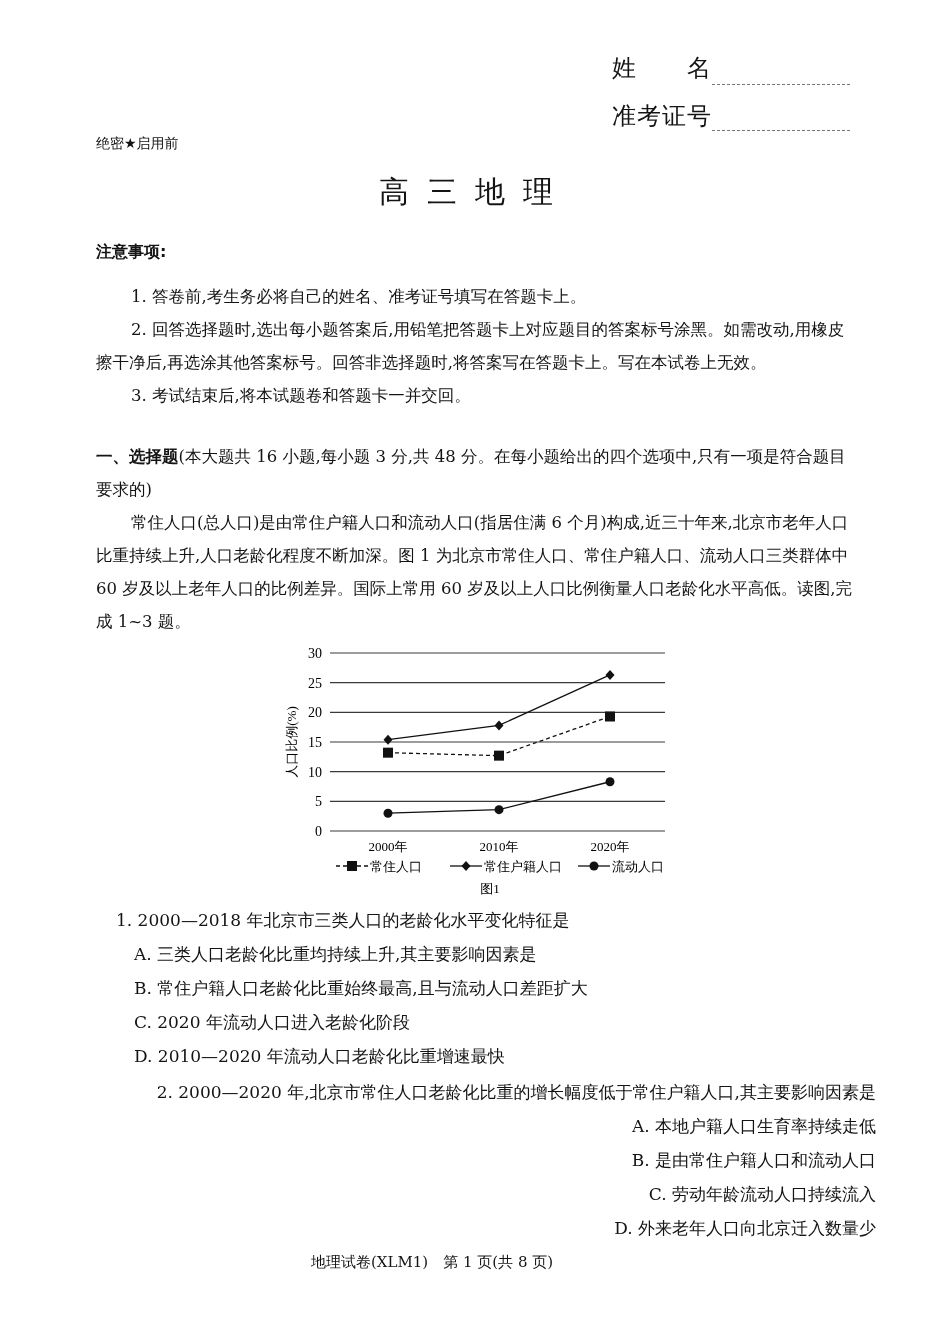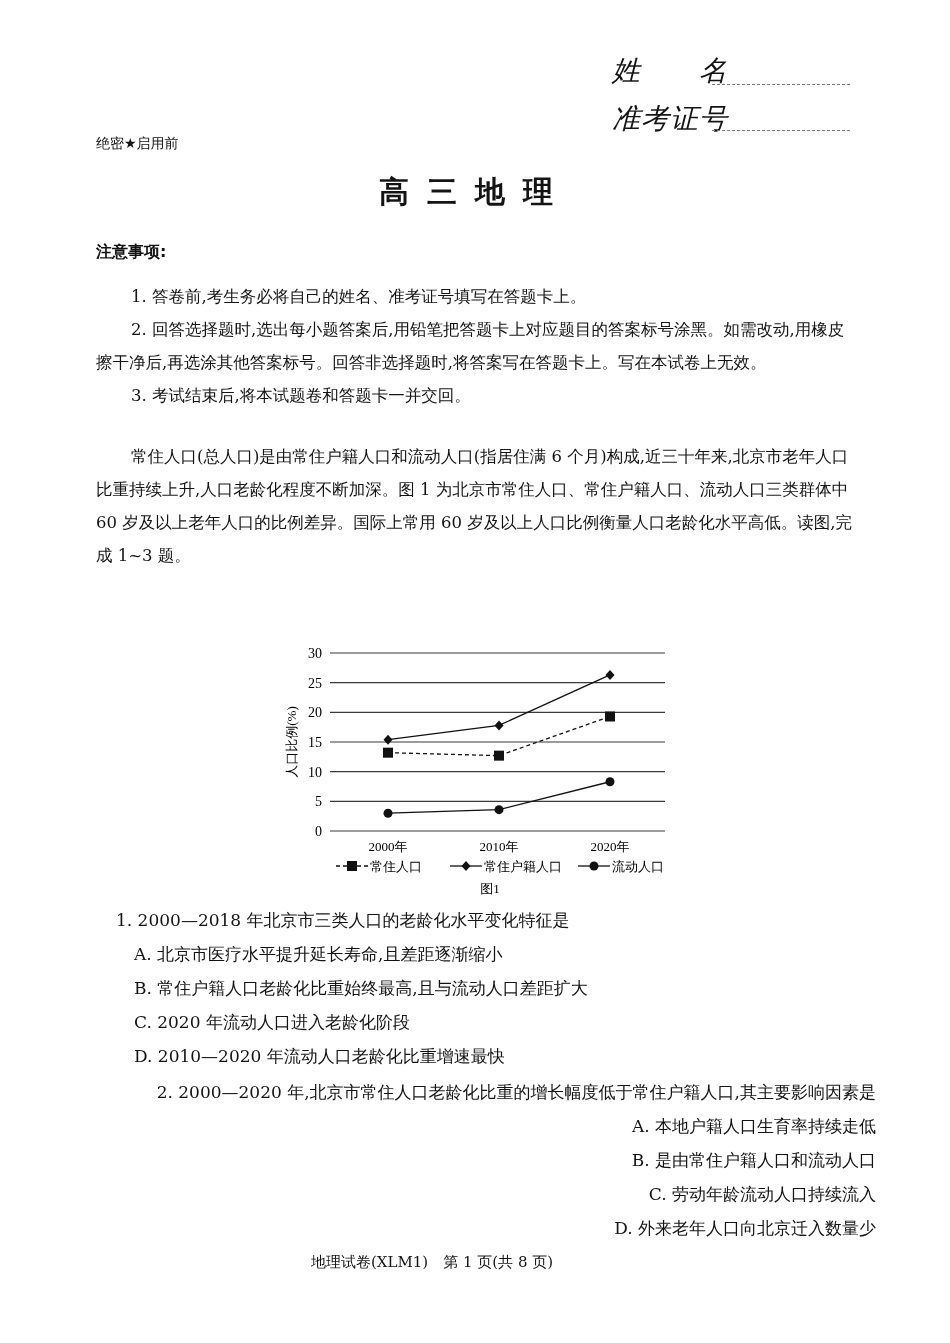--- a/index.html
+++ b/index.html
@@ -1,25 +1,25 @@
 <!DOCTYPE html>
 <html><head>
 <meta charset="utf-8">
 <style>
   html, body { margin:0; padding:0; background:#ffffff; }
   body { width:950px; height:1343px; position:relative; overflow:hidden;
          font-family:"DejaVu Serif","Liberation Serif",serif; color:#141414; }
   .abs { position:absolute; }
   .sans { font-family:"DejaVu Sans","Liberation Sans",sans-serif; }
 
-  .field-label { font-size:28px; letter-spacing:1px;font-style:italic; }
+  .field-label { font-size:24px; letter-spacing:1px; }
   .field-line { border-bottom:1px dashed #777; height:0; }
 
   .secret { left:96px; top:135px; font-size:14px; font-weight:normal; }
-  .title { left:0; width:950px; top:172px; text-align:center; font-size:30px; font-weight:bold; letter-spacing:18px; }
+  .title { left:0; width:950px; top:172px; text-align:center; font-size:30px; font-weight:normal; letter-spacing:18px; }
 
   .notice-head { left:96px; top:242px; font-size:16px; font-weight:bold; }
   .para { font-size:16.5px; line-height:33px; }
   .para p { margin:0; }
   .indent { text-indent:35px; }
 
   .q { font-size:17px; line-height:34px; }
   .opt { padding-left:18px; }
 
   .footer { left:0; width:864px; top:1253px; text-align:center; font-size:15px; }
@@ -37,20 +37,21 @@
 <div class="abs title sans">高三地理</div>
 
 <div class="abs notice-head sans">注意事项:</div>
 <div class="abs para" style="left:96px;top:268px;width:760px;margin-top:12px;">
   <p class="indent">1. 答卷前,考生务必将自己的姓名、准考证号填写在答题卡上。</p>
   <p class="indent">2. 回答选择题时,选出每小题答案后,用铅笔把答题卡上对应题目的答案标号涂黑。如需改动,用橡皮擦干净后,再选涂其他答案标号。回答非选择题时,将答案写在答题卡上。写在本试卷上无效。</p>
   <p class="indent">3. 考试结束后,将本试题卷和答题卡一并交回。</p>
 </div>
 
 <div class="abs para" style="left:96px;top:440px;width:762px;">
+  <p><b class="sans">一、选择题</b><span>(本大题共 16 小题,每小题 3 分,共 48 分。在每小题给出的四个选项中,只有一项是符合题目要求的)</span></p>
   <p class="indent">常住人口(总人口)是由常住户籍人口和流动人口(指居住满 6 个月)构成,近三十年来,北京市老年人口比重持续上升,人口老龄化程度不断加深。图 1 为北京市常住人口、常住户籍人口、流动人口三类群体中 60 岁及以上老年人口的比例差异。国际上常用 60 岁及以上人口比例衡量人口老龄化水平高低。读图,完成 1~3 题。</p>
 </div>
 
 <svg class="abs chart-svg" style="left:280px;top:640px;" width="400" height="260" viewBox="280 640 400 260">
   <g id="grid">
       <line x1="330" x2="665" y1="831" y2="831" stroke="#3a3a3a" stroke-width="1.2"></line>
       <line x1="330" x2="665" y1="801.3333333333334" y2="801.3333333333334" stroke="#3a3a3a" stroke-width="1.2"></line>
       <line x1="330" x2="665" y1="771.6666666666666" y2="771.6666666666666" stroke="#3a3a3a" stroke-width="1.2"></line>
       <line x1="330" x2="665" y1="742" y2="742" stroke="#3a3a3a" stroke-width="1.2"></line>
       <line x1="330" x2="665" y1="712.3333333333334" y2="712.3333333333334" stroke="#3a3a3a" stroke-width="1.2"></line>
@@ -107,21 +108,21 @@
         <line x1="578" x2="610" y1="866" y2="866" stroke="#111" stroke-width="1.3" stroke-dasharray="none"></line>
         <circle cx="594" cy="866" r="4.5" fill="#111"></circle>
         <text x="612" y="871" font-size="13" font-family="DejaVu Sans, sans-serif">流动人口</text>
       </g>
     </g>
   <text id="ctitle" x="490" y="893" font-size="13" text-anchor="middle" font-family="DejaVu Sans, sans-serif">图1</text>
 </svg>
 
 <div class="abs q" style="left:116px;top:903px;width:760px;">
   <div>1. 2000—2018 年北京市三类人口的老龄化水平变化特征是</div>
-  <div class="opt">A. 北京市医疗水平提升延长寿命,且差距逐渐缩小</div>
+  <div class="opt">A. 三类人口老龄化比重均持续上升,其主要影响因素是</div>
   <div class="opt">B. 常住户籍人口老龄化比重始终最高,且与流动人口差距扩大</div>
   <div class="opt">C. 2020 年流动人口进入老龄化阶段</div>
   <div class="opt">D. 2010—2020 年流动人口老龄化比重增速最快</div>
 </div>
 <div class="abs q" style="left:116px;top:1075px;width:760px;text-align:right;">
   <div>2. 2000—2020 年,北京市常住人口老龄化比重的增长幅度低于常住户籍人口,其主要影响因素是</div>
   <div class="opt">A. 本地户籍人口生育率持续走低</div>
   <div class="opt">B. 是由常住户籍人口和流动人口</div>
   <div class="opt">C. 劳动年龄流动人口持续流入</div>
   <div class="opt">D. 外来老年人口向北京迁入数量少</div>

